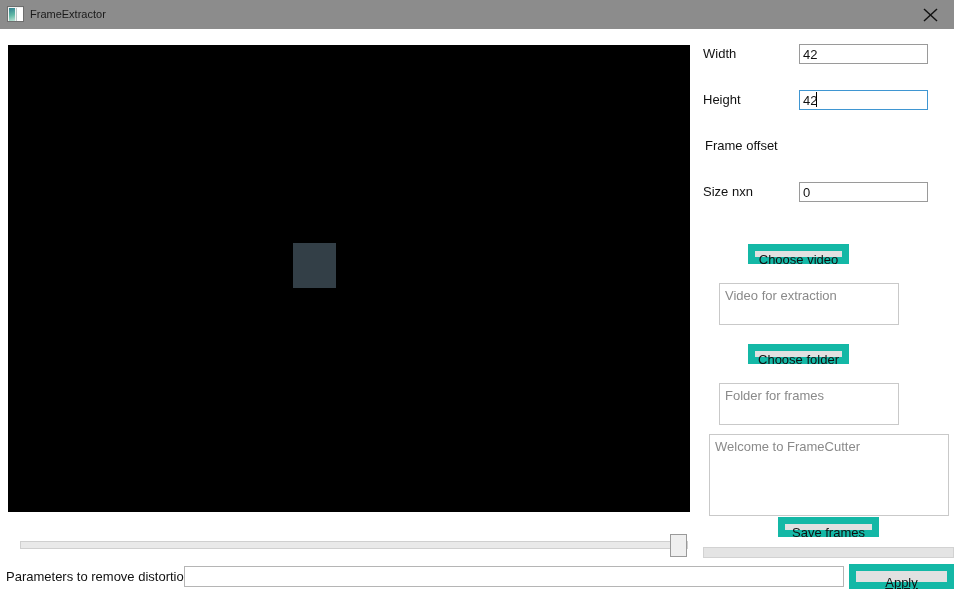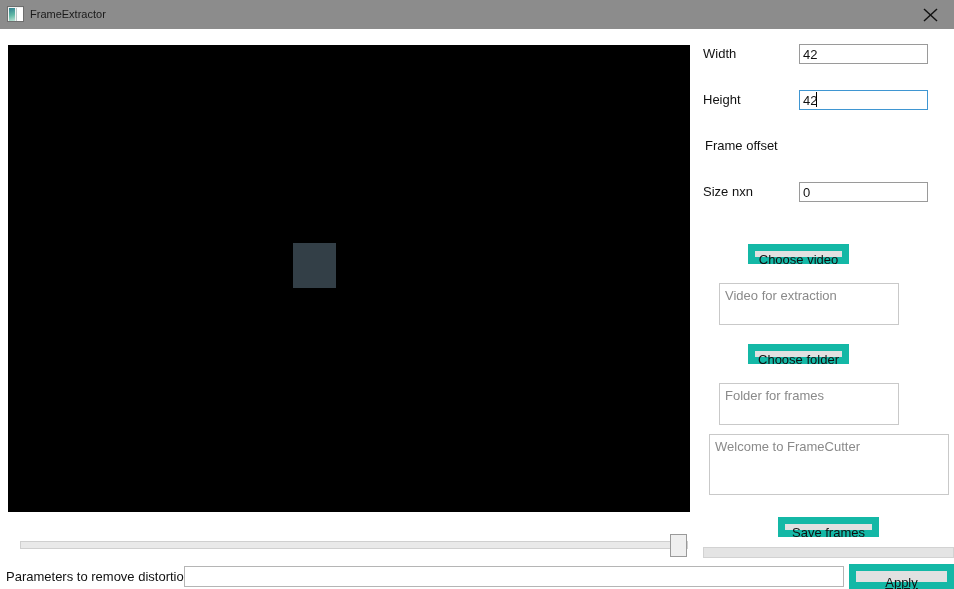--- a/index.html
+++ b/index.html
@@ -246,21 +246,21 @@
 
   <div class="field-label" style="left:703px; top:184px;">Size nxn</div>
   <input class="field-input" type="text" style="left: 799px; top: 182px; width: 129px;" value="0">
 
   <button class="btn" style="left:748px; top:244px; width:101px; height:20px;">Choose video</button>
   <textarea class="pane-box" style="left: 719px; top: 283px; width: 180px; height: 42px;" placeholder="Video for extraction"></textarea>
 
   <button class="btn" style="left:748px; top:344px; width:101px; height:20px;">Choose folder</button>
   <textarea class="pane-box" style="left: 719px; top: 383px; width: 180px; height: 42px;" placeholder="Folder for frames"></textarea>
 
-  <textarea class="pane-box" style="left: 709px; top: 434px; width: 240px; height: 61px;" placeholder="Welcome to FrameCutter"></textarea>
+  <textarea class="pane-box" style="left: 709px; top: 434px; width: 240px; height: 82px;" placeholder="Welcome to FrameCutter"></textarea>
 
   <button class="btn" style="left:778px; top:517px; width:101px; height:20px;">Save frames</button>
 
   <div class="h-scrollbar"></div>
 
   <div class="distortion-label">Parameters to remove distortion</div>
   <input class="distortion-input" type="text" placeholder="" style="">
   <button class="btn" style="left:849px; top:564px; width:105px; height:25px; line-height:23px;text-decoration:underline;">Apply parameters</button>
 
 </div>

